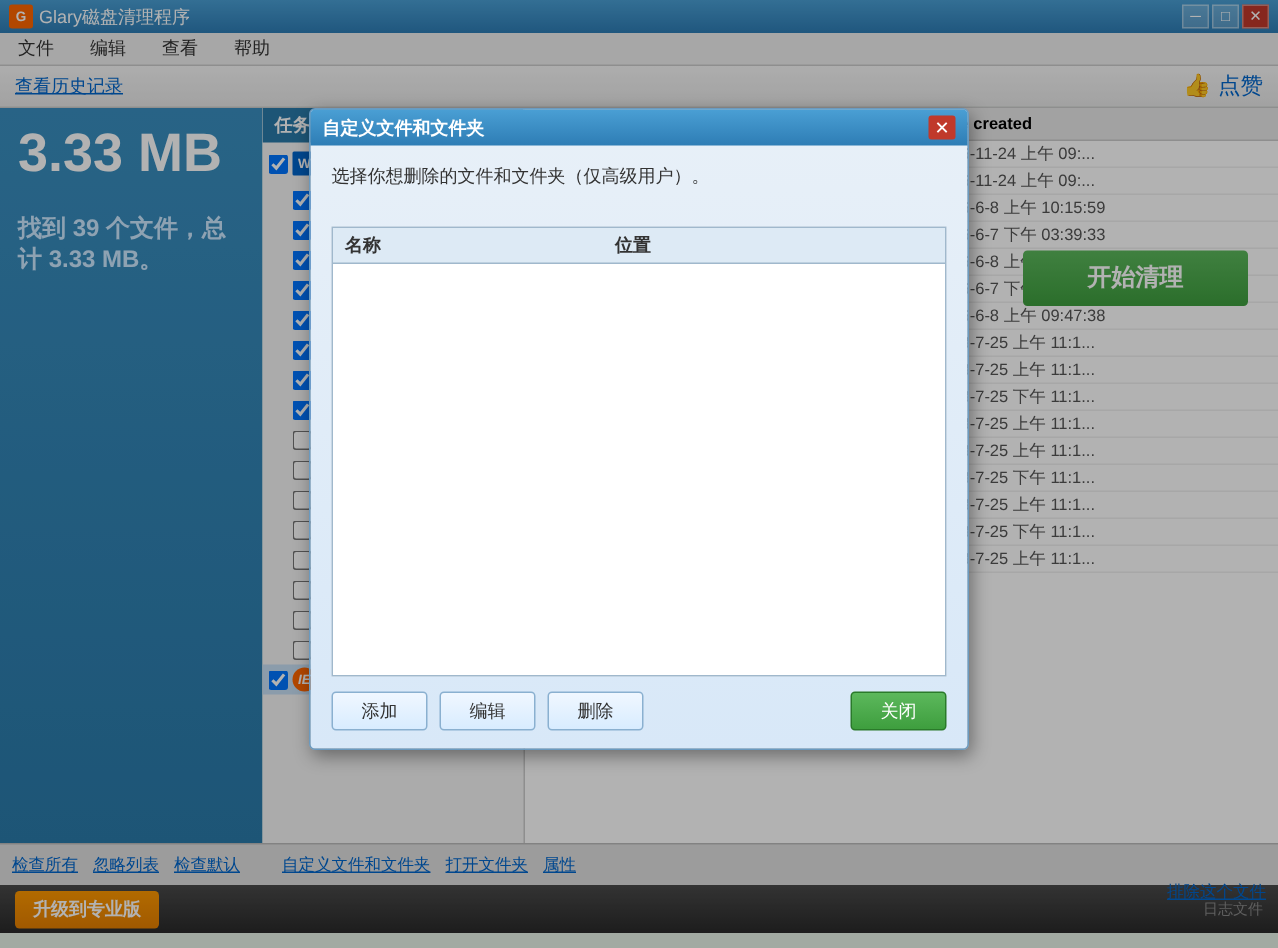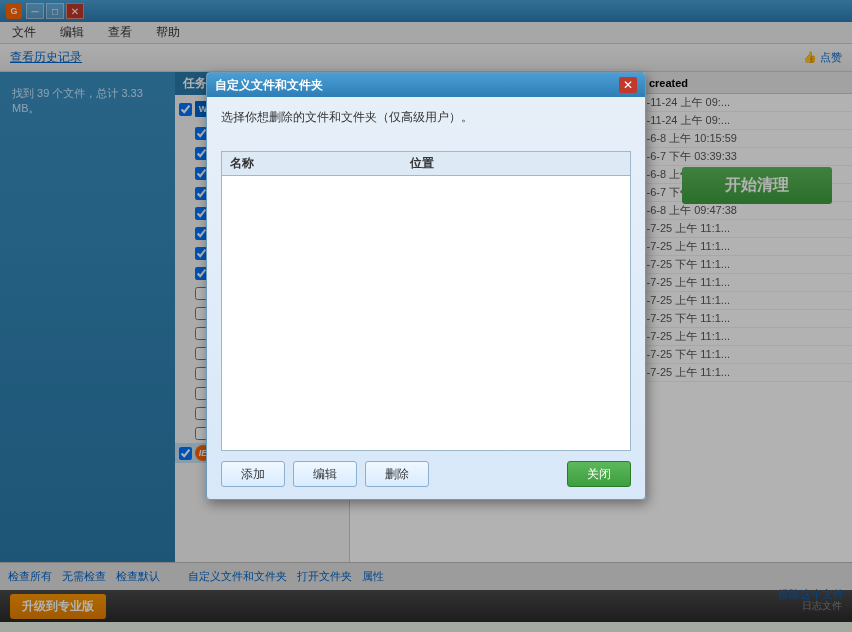--- a/index.html
+++ b/index.html
@@ -78,41 +78,42 @@
       align-items: center;
       padding: 0 10px;
       font-size: 12px;
       color: #333;
     }
     .stats-bar a { color: #0066cc; text-decoration: underline; cursor: pointer; }
     .like-btn {
       margin-left: auto;
       color: #0066cc;
       cursor: pointer;
-      font-size: 11px;
+      font-size: 15px;
     }
 
     
     .hero-section {
       background: linear-gradient(to bottom, #3a8fc0, #2a7aaa);
       width: 175px;
       padding: 10px 12px;
       color: white;
       flex-shrink: 0;
     }
     .hero-size {
       font-size: 36px;
       font-weight: bold;
       color: white;
       line-height: 1.1;
     }
     .hero-sub {
-      font-size: 11px;
+      font-size: 16px;
       color: #cce8ff;
-      margin-top: 4px;
+      margin-top: 20px;
+      font-weight: bold;
     }
     .start-btn {
       background: linear-gradient(to bottom, #5cb85c, #3e9e3e);
       color: white;
       border: none;
       padding: 8px 0;
       width: 150px;
       font-size: 16px;
       font-weight: bold;
       cursor: pointer;
@@ -189,21 +190,21 @@
     .bottom-toolbar {
       background: #e0e0e0;
       border-top: 1px solid #bbb;
       height: 28px;
       display: flex;
       align-items: center;
       padding: 0 8px;
       gap: 10px;
       font-size: 11px;
     }
-    .toolbar-link { color: #0066cc; cursor: pointer; }
+    .toolbar-link { color: #0066cc; cursor: pointer; text-decoration: underline; }
 
     
     .upgrade-bar {
       background: linear-gradient(to bottom, #4a4a4a, #2a2a2a);
       height: 30px;
       display: flex;
       align-items: center;
       padding: 16px 10px;
       gap: 34px;
     }
@@ -319,20 +320,21 @@
     .icon-win { width: 16px; height: 16px; background: #0066cc; border-radius: 1px; display: inline-block; color: white; font-size: 9px; font-weight: bold; text-align: center; line-height: 16px; margin-right: 3px; }
     .icon-folder { width: 16px; height: 16px; background: #ffaa00; border-radius: 1px; display: inline-block; text-align: center; line-height: 16px; font-size: 10px; margin-right: 3px; }
     .icon-gear { background: #888888; }
     .icon-browser { background: #ff6600; font-style: italic; }
   </style>
 </head>
 <body>
 
 <div class="title-bar">
   <div class="title-bar-icon">G</div>
+  <span class="title-bar-title">Glary磁盘清理程序</span>
   <div class="title-bar-controls">
     <button class="title-btn">─</button>
     <button class="title-btn">□</button>
     <button class="title-btn close">✕</button>
   </div>
 </div>
 
 <div class="menu-bar">
   <span class="menu-item">文件</span>
   <span class="menu-item">编辑</span>
@@ -341,20 +343,21 @@
 </div>
 
 <div class="stats-bar">
   <a>查看历史记录</a>
   <span class="like-btn">👍 点赞</span>
 </div>
 
 <div style="display:flex; height: 490px; position:relative;">
 
   <div class="hero-section">
+    <div class="hero-size">3.33 MB</div>
     <div class="hero-sub">找到 39 个文件，总计 3.33 MB。</div>
   </div>
 
   <button class="start-btn">开始清理</button>
 
   <div class="left-panel">
     <div class="panel-header">任务</div>
 
     <div class="task-item header-item">
       <input type="checkbox" checked="" style="">
@@ -536,21 +539,21 @@
     <div class="col-name"></div>
     <div class="col-size">81 B</div>
     <div class="col-date">2008-7-25 上午 11:1...</div>
   </div>
       </div>
   </div>
 </div>
 
 <div class="bottom-toolbar">
   <span class="toolbar-link">检查所有</span>
-  <span class="toolbar-link">无需检查</span>
+  <span class="toolbar-link">忽略列表</span>
   <span class="toolbar-link">检查默认</span>
   <span style="margin-left:8px;"></span>
   <span class="toolbar-link">自定义文件和文件夹</span>
   <span class="toolbar-link">打开文件夹</span>
   <span class="toolbar-link">属性</span>
   <span style="margin-left:auto;margin-top:35px;" class="toolbar-link">排除这个文件</span>
 </div>
 
 <div class="upgrade-bar">
   <button class="upgrade-btn">升级到专业版</button>

